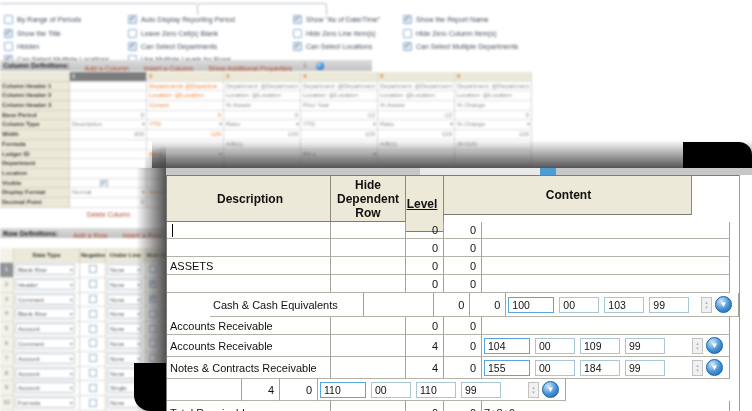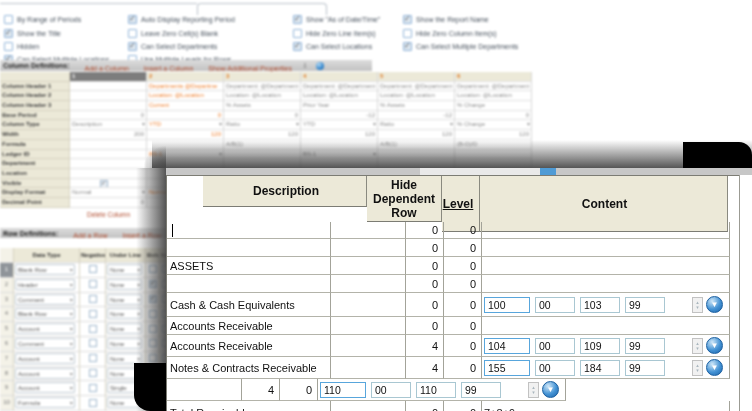--- a/index.html
+++ b/index.html
@@ -427,24 +427,24 @@
   <div class="black-tr"></div>
   <div class="black-bl"></div>
 
   <div class="window">
     <div class="win-strip">
       <div class="strip-thumb"></div>
       <div class="strip-blue"></div>
     </div>
     <div class="tbl" id="fgtbl">
         <div class="trow thead" style="height: 46px;">
-          <div class="tc c-desc" style="height: 31px; margin-left: 36px;">Description</div>
+          <div class="tc c-desc" style="height: 46px;">Description</div>
           <div class="tc c-hide" style="height: 46px;">Hide Dependent Row</div>
           <div class="tc c-lvl" style="height: 56px; text-decoration: underline;">Level</div>
-          <div class="tc c-cont" style="height: 56px; text-align: right;">Content</div>
+          <div class="tc c-cont" style="height: 39px; text-align: right;">Content</div>
         </div>
         <div class="trow" style="height: 17px;">
           <div class="tc c-desc" style="height: 17px;">
             <div class="caret"></div>
           </div>
           <div class="tc c-hide" style="height: 17px;"></div>
           <div class="tc c-ind" style="height: 17px;">0</div>
           <div class="tc c-lvl" style="height: 17px;">0</div>
           <div class="tc c-cont" style="height: 17px;"></div>
         </div>
@@ -462,21 +462,21 @@
           <div class="tc c-lvl" style="height: 18px;">0</div>
           <div class="tc c-cont" style="height: 18px;"></div>
         </div>
         <div class="trow" style="height: 18px;">
           <div class="tc c-desc" style="height: 18px;"></div>
           <div class="tc c-hide" style="height: 18px;"></div>
           <div class="tc c-ind" style="height: 18px;">0</div>
           <div class="tc c-lvl" style="height: 18px;">0</div>
           <div class="tc c-cont" style="height: 18px;"></div>
         </div>
-        <div class="trow" style="height: 24px;">
+        <div class="trow" style="height: 24px; padding-left: 43px;">
           <div class="tc c-desc" style="height: 24px;">Cash &amp; Cash Equivalents</div>
           <div class="tc c-hide" style="height: 24px;"></div>
           <div class="tc c-ind" style="height: 24px;">0</div>
           <div class="tc c-lvl" style="height: 24px;">0</div>
           <div class="tc c-cont" style="height: 24px;">
             <span class="fld first">100</span>
             <span class="fld sm">00</span>
             <span class="fld sm">103</span>
             <span class="fld sm">99</span>
             <span class="spacer"></span>

